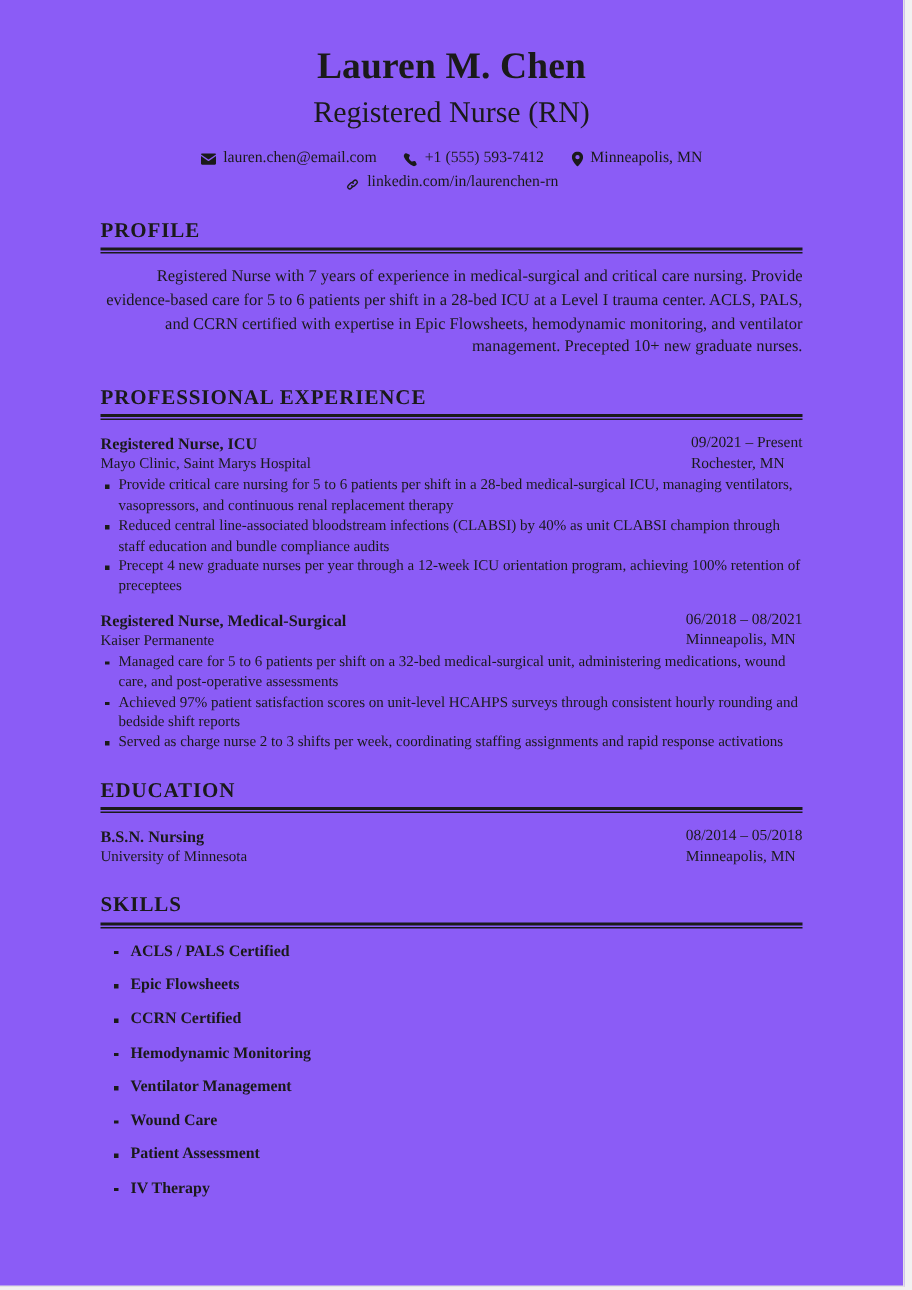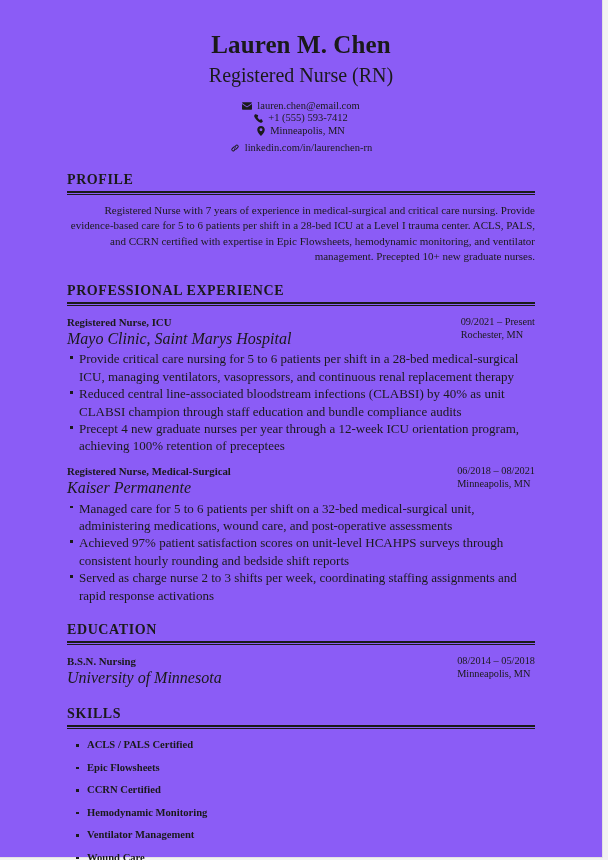--- a/index.html
+++ b/index.html
@@ -43,21 +43,20 @@
   }
   .contact-row {
     margin-top: 13px;
     display: flex;
     justify-content: center;
     align-items: center;
     flex-wrap: wrap;
     gap: 0px;
     font-size: 10.5px;
     line-height: 1.2;
-    flex-direction: column;
   }
   .contact-row.second { margin-top: 4px; }
   .citem {
     display: inline-flex;
     align-items: center;
     white-space: nowrap;
     margin: 0 9px;
   }
   .citem .ico {
     display: inline-flex;
@@ -105,42 +104,41 @@
     align-items: flex-start;
   }
   .entry-left { flex: 1 1 auto; padding-right: 10px; }
   .entry-right { flex: 0 0 auto; text-align: left; }
   .role {
     font-size: 10.8px;
     font-weight: bold;
     line-height: 1.3;
   }
   .org {
-    font-size: 16px;
-    font-style: italic;
+    font-size: 10px;
     line-height: 1.3;
   }
   .dates {
     font-size: 10.3px;
     line-height: 1.3;
   }
   .loc {
     font-size: 10.3px;
     line-height: 1.3;
   }
 
   ul.bullets {
     list-style: none;
     margin: 1px 0 0 0;
     padding: 0;
   }
   ul.bullets li {
     position: relative;
     padding-left: 12px;
-    font-size: 13px;
+    font-size: 10px;
     line-height: 1.34;
     margin-bottom: 0px;
   }
   ul.bullets li::before {
     content: "";
     position: absolute;
     left: 3px;
     top: 6px;
     width: 2.6px;
     height: 2.6px;

